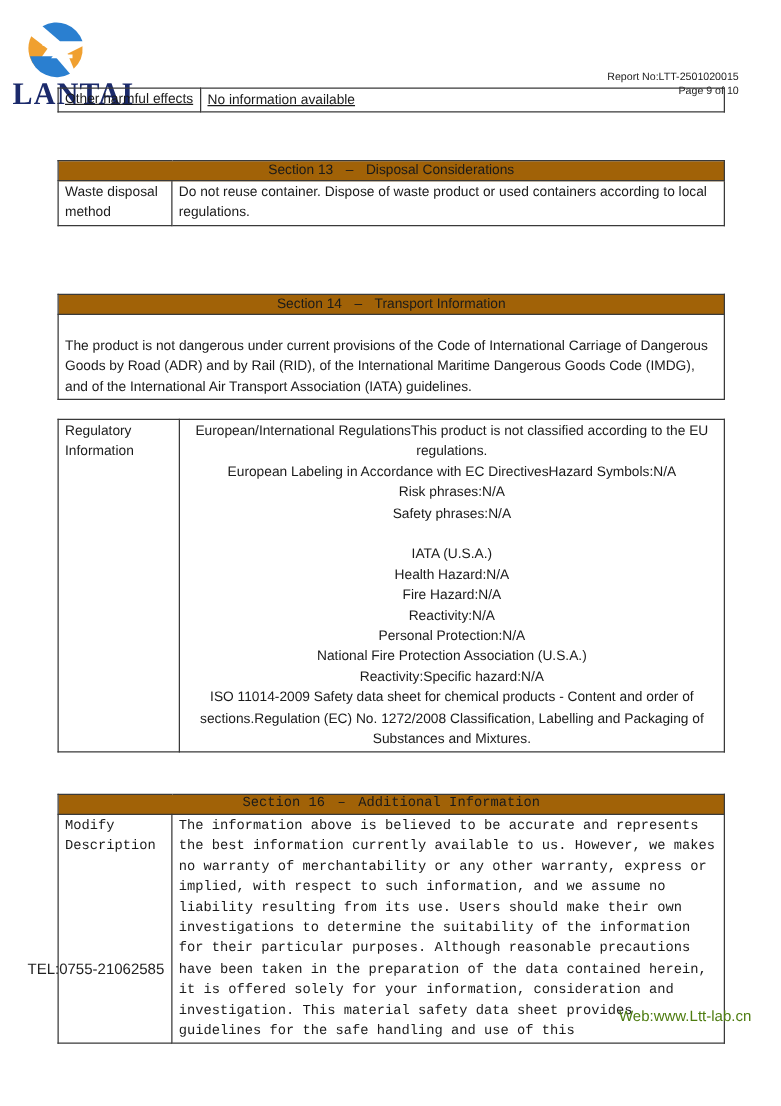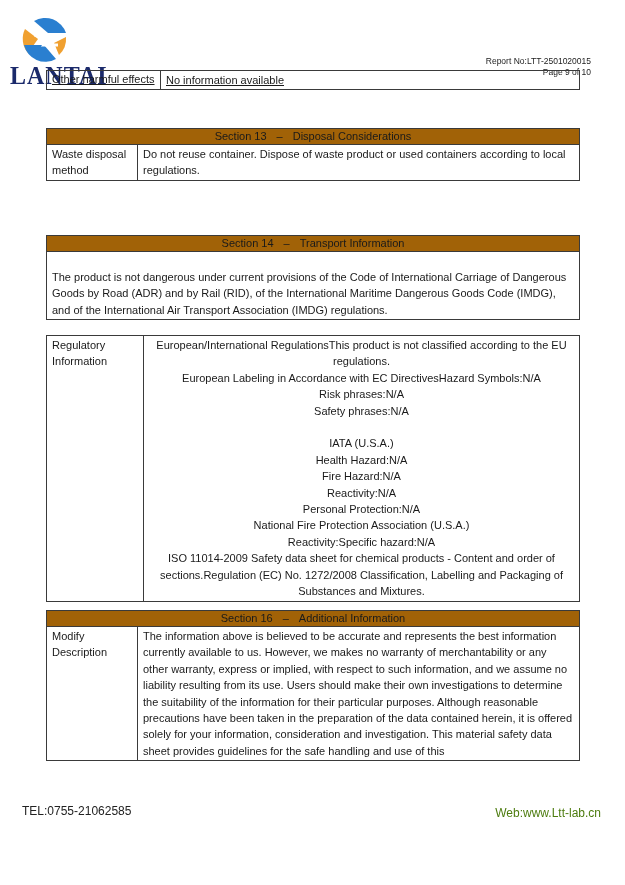--- a/index.html
+++ b/index.html
@@ -9,21 +9,21 @@
   .logo svg { display: block; }
   .logo-text { position: absolute; left: 6px; top: 48px; font-family: "Liberation Serif", "DejaVu Serif", serif;
                font-weight: bold; font-size: 24px; letter-spacing: 1px; color: #1b2a6b; transform: scaleY(1.05); }
   .report-meta { position: absolute; right: 34px; top: 56px; text-align: right; font-size: 8.5px; line-height: 11px; color: #222; }
   table.sec { position: absolute; left: 46px; width: 534px; border-collapse: collapse; table-layout: fixed; }
   table.sec td { border: 1px solid #3a3a3a; vertical-align: top; padding: 1px 5px; line-height: 16.4px; font-size: 11px; }
   table.sec td.hdr { background: #a16207; text-align: center; padding: 0 5px; line-height: 15px; border-color: #3a3a3a; }
   table.sec td.lbl { }
   .hdr .dash { display: inline-block; margin: 0 10px; }
   .para { display: block; text-align: center; }
-  .footer-tel { position: absolute; left: 22px; top: 804px; font-size: 12px; color: #222; }
+  .footer-tel { position: absolute; left: 22px; top: 768px; font-size: 12px; color: #222; }
   .footer-web { position: absolute; right: 24px; top: 806px; font-size: 12px; color: #4d7c0f; }
 </style>
 </head>
 <body>
 
 <div class="logo">
   <svg width="82" height="50" viewBox="0 0 82 50">
     <circle cx="41" cy="24" r="22" fill="#ffffff"></circle>
     <path d="M30 6 A22 22 0 0 1 62 18 L44 18 Z" fill="#2a7fd0"></path>
     <path d="M21 14 A22 22 0 0 0 24 38 L34 24 Z" fill="#f0a030"></path>
@@ -71,21 +71,21 @@
   </table>
 
 <table class="sec" style="top:235px;">
   <tbody>
       <tr>
     <td class="hdr">
       <span>Section 14</span><span class="dash">–</span><span>Transport Information</span>
     </td>
   </tr>
   <tr>
-    <td style="padding-top:17px;">The product is not dangerous under current provisions of the Code of International Carriage of Dangerous Goods by Road (ADR) and by Rail (RID), of the International Maritime Dangerous Goods Code (IMDG), and of the International Air Transport Association (IMDG) regulations.</td>
+    <td style="padding-top:17px;">The product is not dangerous under current provisions of the Code of International Carriage of Dangerous Goods by Road (ADR) and by Rail (RID), of the International Maritime Dangerous Goods Code (IMDG), and of the International Air Transport Association (IATA) guidelines.</td>
   </tr>
 </tbody>
   </table>
 
 <table class="sec" style="top:335px;">
   <colgroup>
       <col style="width:97px">
       <col>
     </colgroup>
   <tbody>
@@ -103,21 +103,21 @@
       <span class="para">Reactivity:N/A</span>
       <span class="para">Personal Protection:N/A</span>
       <span class="para">National Fire Protection Association (U.S.A.)</span>
       <span class="para">Reactivity:Specific hazard:N/A</span>
       <span class="para">ISO 11014-2009 Safety data sheet for chemical products - Content and order of sections.Regulation (EC) No. 1272/2008 Classification, Labelling and Packaging of Substances and Mixtures.</span>
     </td>
   </tr>
 </tbody>
   </table>
 
-<table class="sec" style="top:610px;">
+<table class="sec" style="top:635px;font-family:Liberation Mono, monospace;">
   <colgroup>
       <col style="width:91px">
       <col>
     </colgroup>
   <tbody>
       <tr>
     <td class="hdr" colspan="2">
       <span>Section 16</span><span class="dash">–</span><span>Additional Information</span>
     </td>
   </tr>

